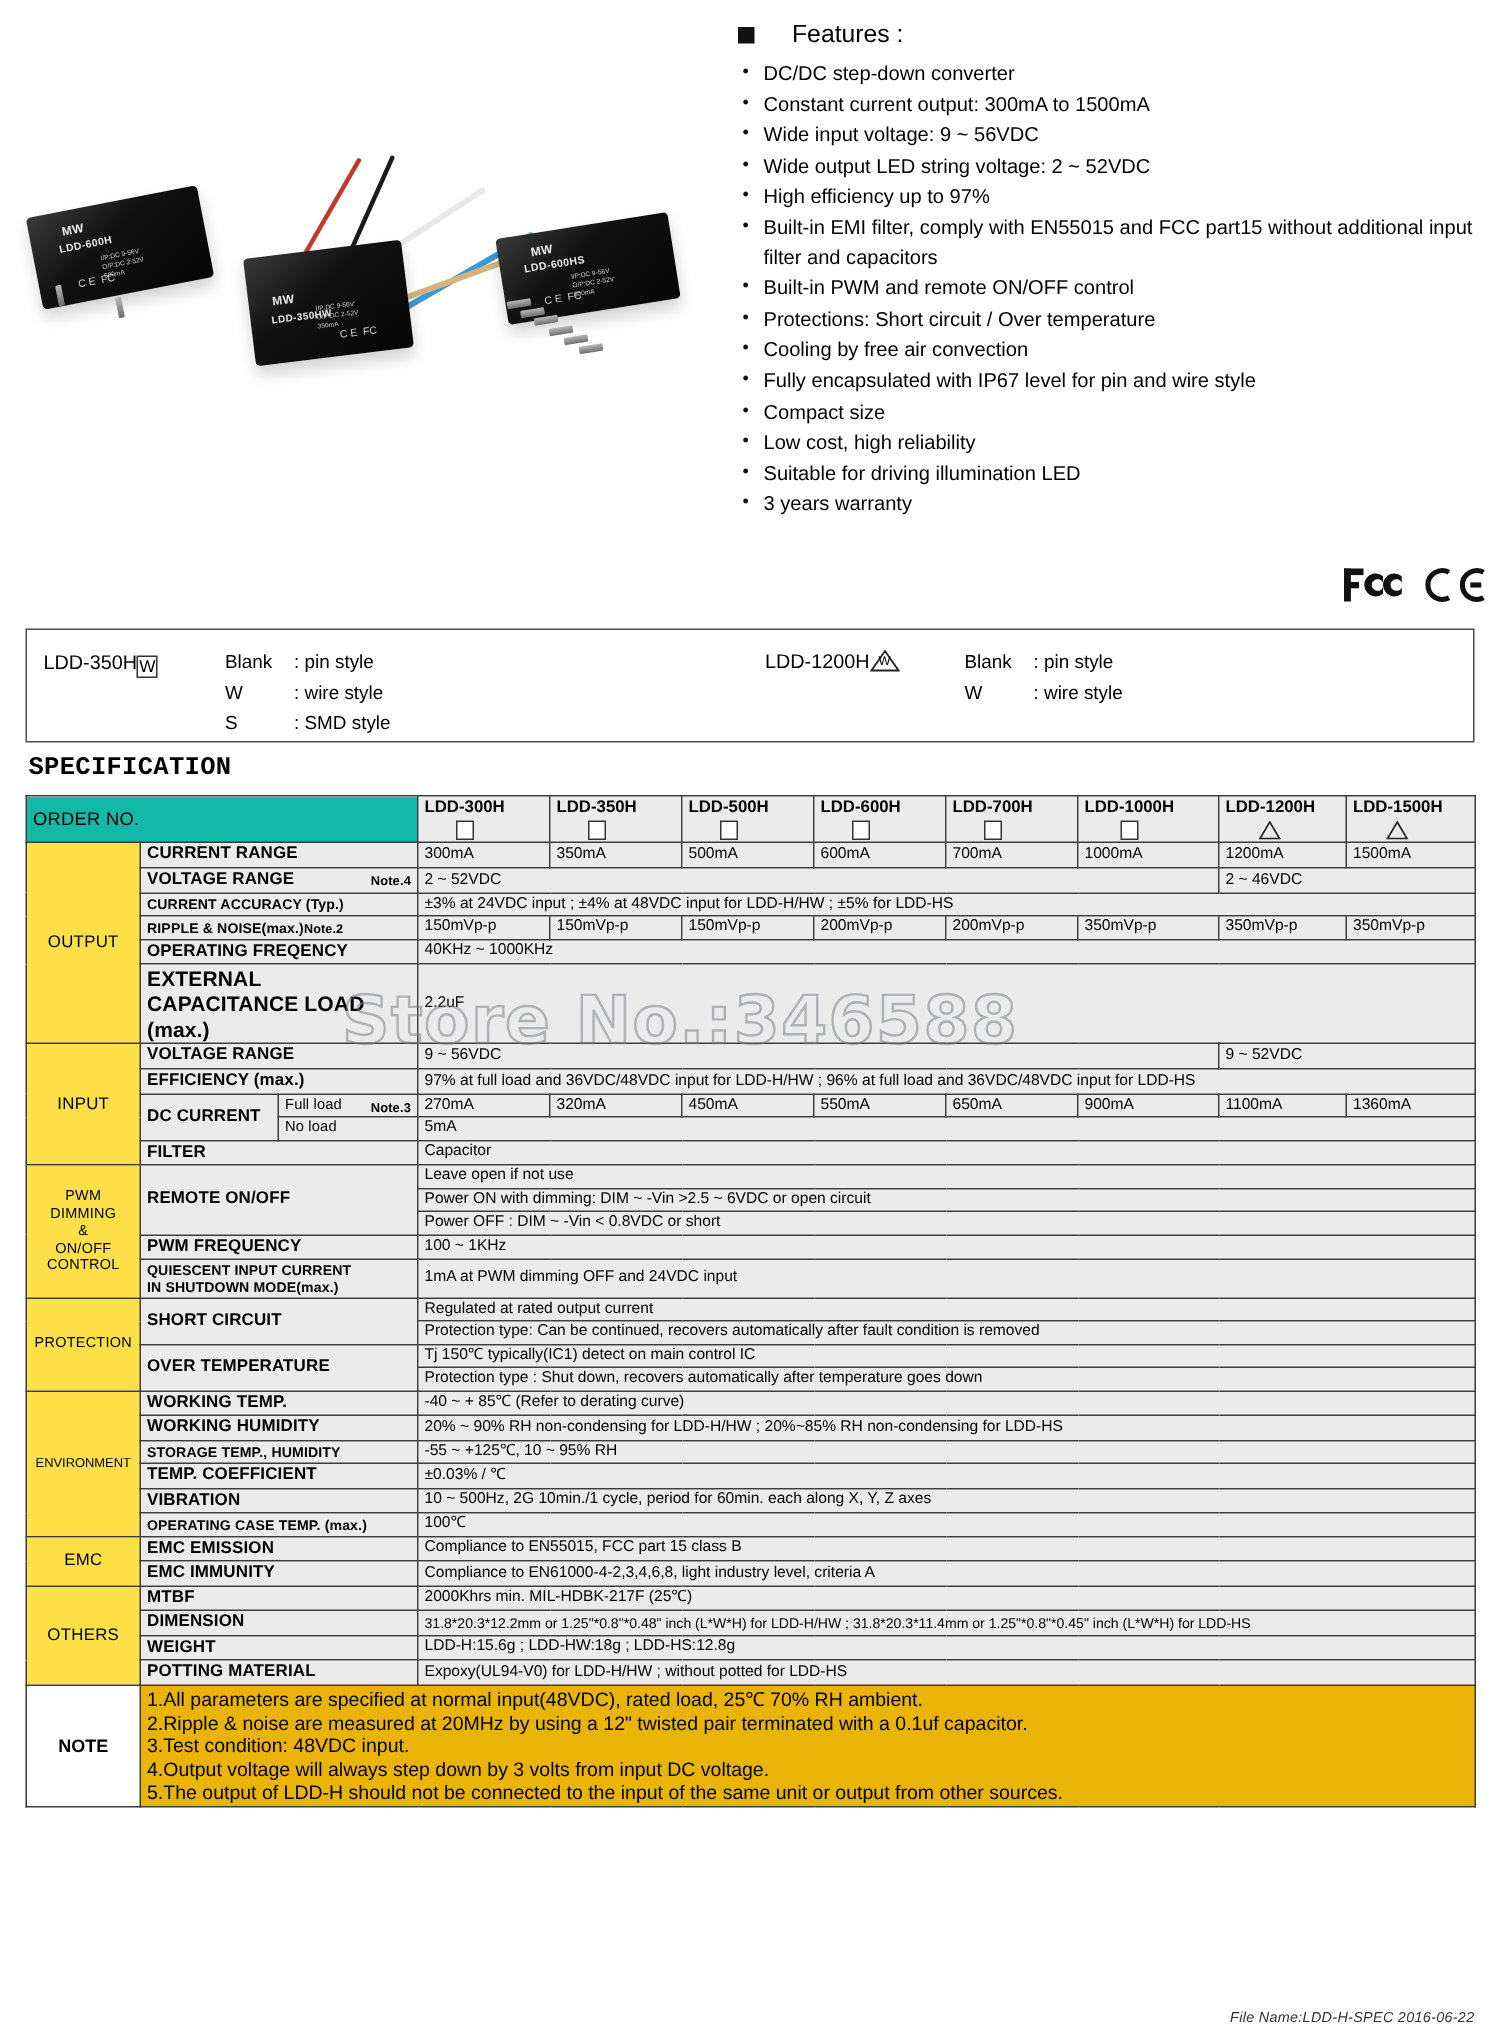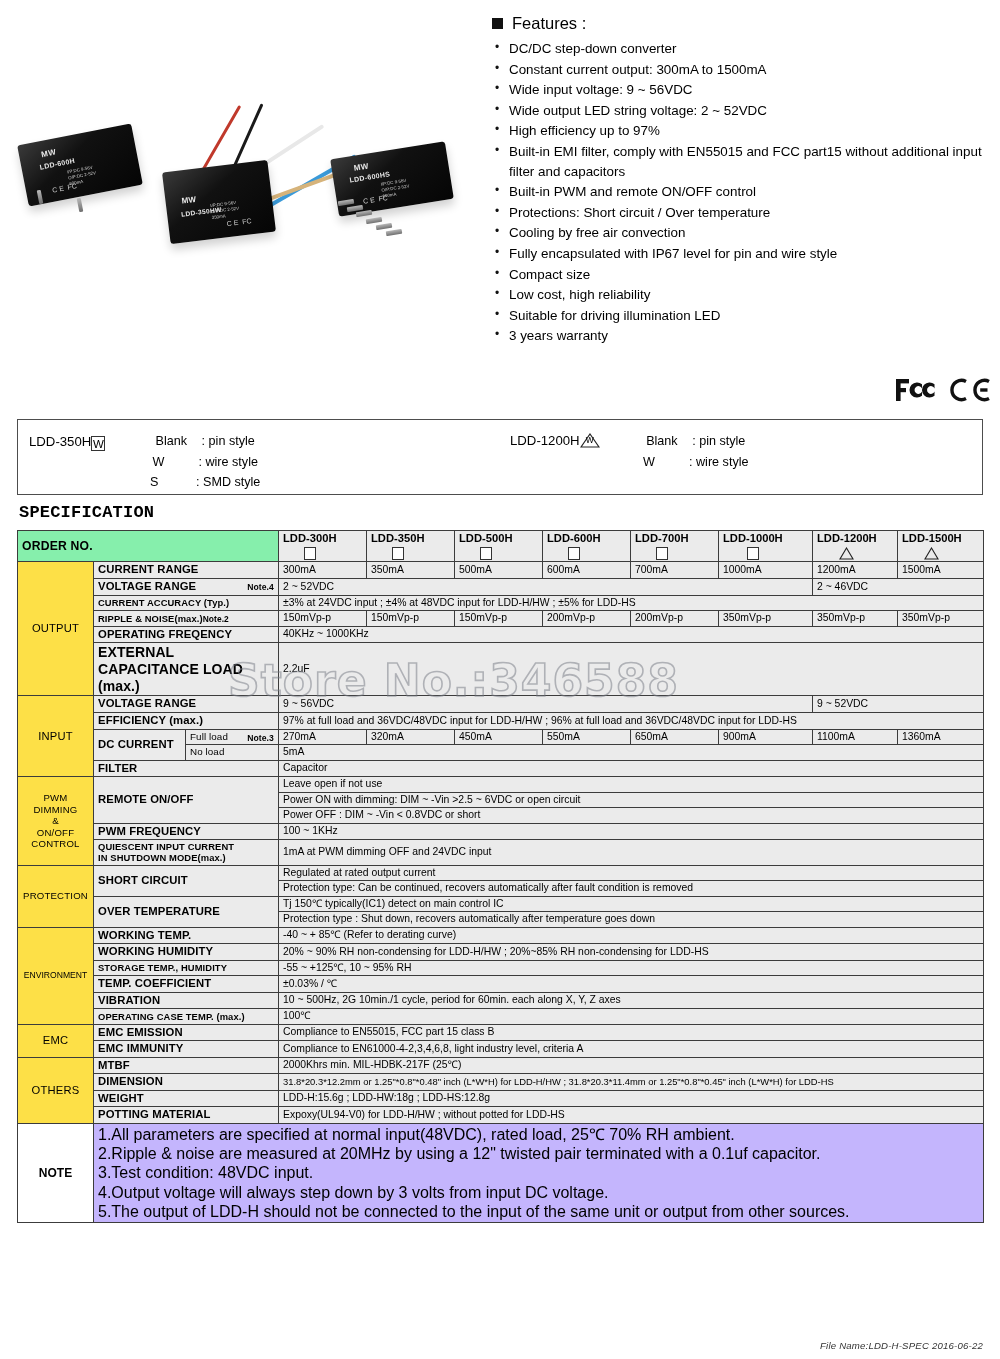--- a/index.html
+++ b/index.html
@@ -63,21 +63,21 @@
 
   
   #features {
     position: absolute;
     left: 492px; top: 14px;
     width: 500px;
   }
   #features .feat-head {
     font-size: 16.5px;
     margin: 0 0 6px 0;
-    display: flex; align-items: center; gap: 9px;
+    display: flex; align-items: center; gap: 25px;
   }
   #features .feat-head .sq {
     display:inline-block; width: 11px; height: 11px; background:#111;
   }
   #features ul { list-style: none; margin: 0; padding: 0; }
   #features li {
     position: relative;
     font-size: 13.4px;
     line-height: 19.6px;
     padding-left: 17px;
@@ -131,21 +131,21 @@
     position: relative;
     width: 20px; height: 15px;
     vertical-align: -2px;
   }
   .opt-tri span {
     position: absolute; left: 0; top: 2px;
     width: 20px; text-align: center;
     font-size: 8.5px; line-height: 13px;
   }
   .naming-rows { position: absolute; font-size: 12.6px; line-height: 20.5px; }
-  .naming-rows .r { display: flex; justify-content: center; }
+  .naming-rows .r { display: flex; }
   .naming-rows .k { width: 46px; flex: 0 0 46px; }
   .naming-rows .v { white-space: nowrap; }
 
   
   #spec-title {
     position: absolute;
     left: 19px; top: 503px;
     font-size: 17px;
     font-weight: bold;
     letter-spacing: .2px;
@@ -194,22 +194,22 @@
   }
   td.hdr {
     background: #ebebeb;
     font-weight: bold;
     font-size: 11.2px;
     text-align: left;
     white-space: nowrap;
     padding: 2px 3px;
   }
   td.ordno {
-    background: #86efac;
-    font-weight: bold;
+    background: #14b8a6;
+    font-weight: normal;
     font-size: 12.2px;
     letter-spacing: .2px;
   }
   .note-tag {
     font-size: 8.6px;
     font-weight: bold;
     float: right;
     margin-top: 2px;
     margin-left: 6px;
   }
@@ -223,23 +223,23 @@
   .hdr-sq {
     display:inline-block; width: 12px; height: 13px;
     border: 1px solid #333; background:#fff;
   }
   .hdr-tri {
     display:inline-block; width: 15px; height: 13px;
   }
 
   
   td.noteCell {
-    background: #c4b5fd;
+    background: #eab308;
     padding: 4px 6px 5px 6px;
-    font-size: 16px;
+    font-size: 13px;
     line-height: 15.2px;
   }
   td.noteLbl {
     background: #fff;
     text-align: center;
     font-weight: bold;
     font-size: 12px;
   }
 
   

